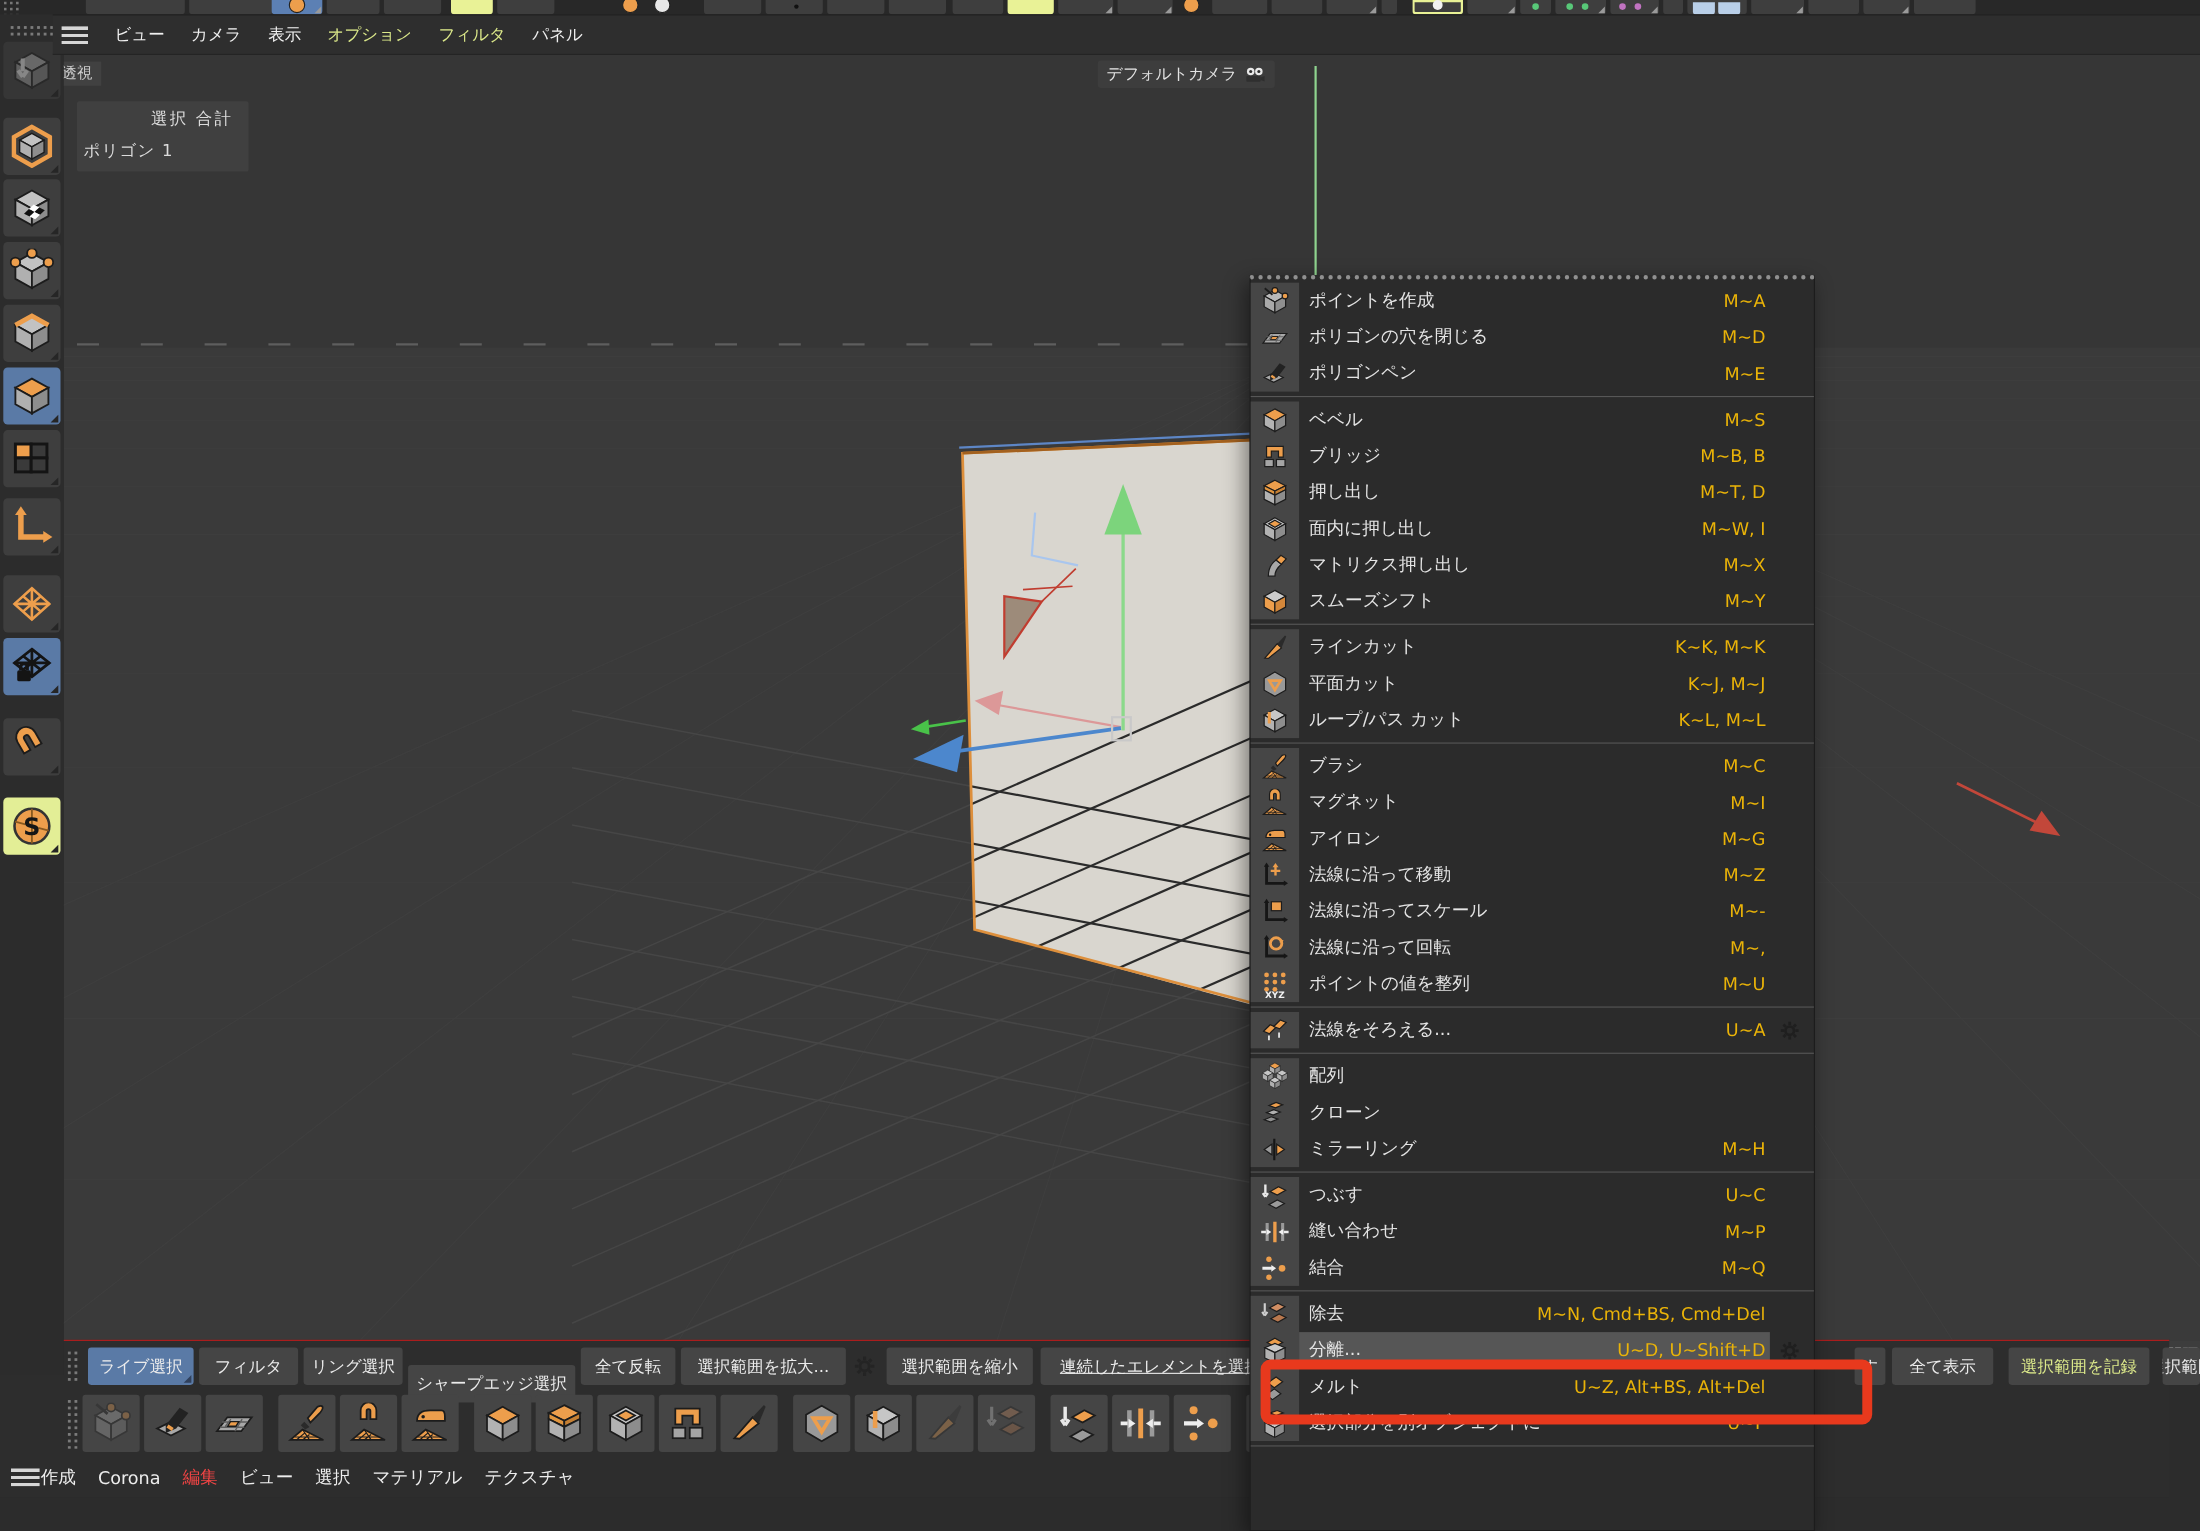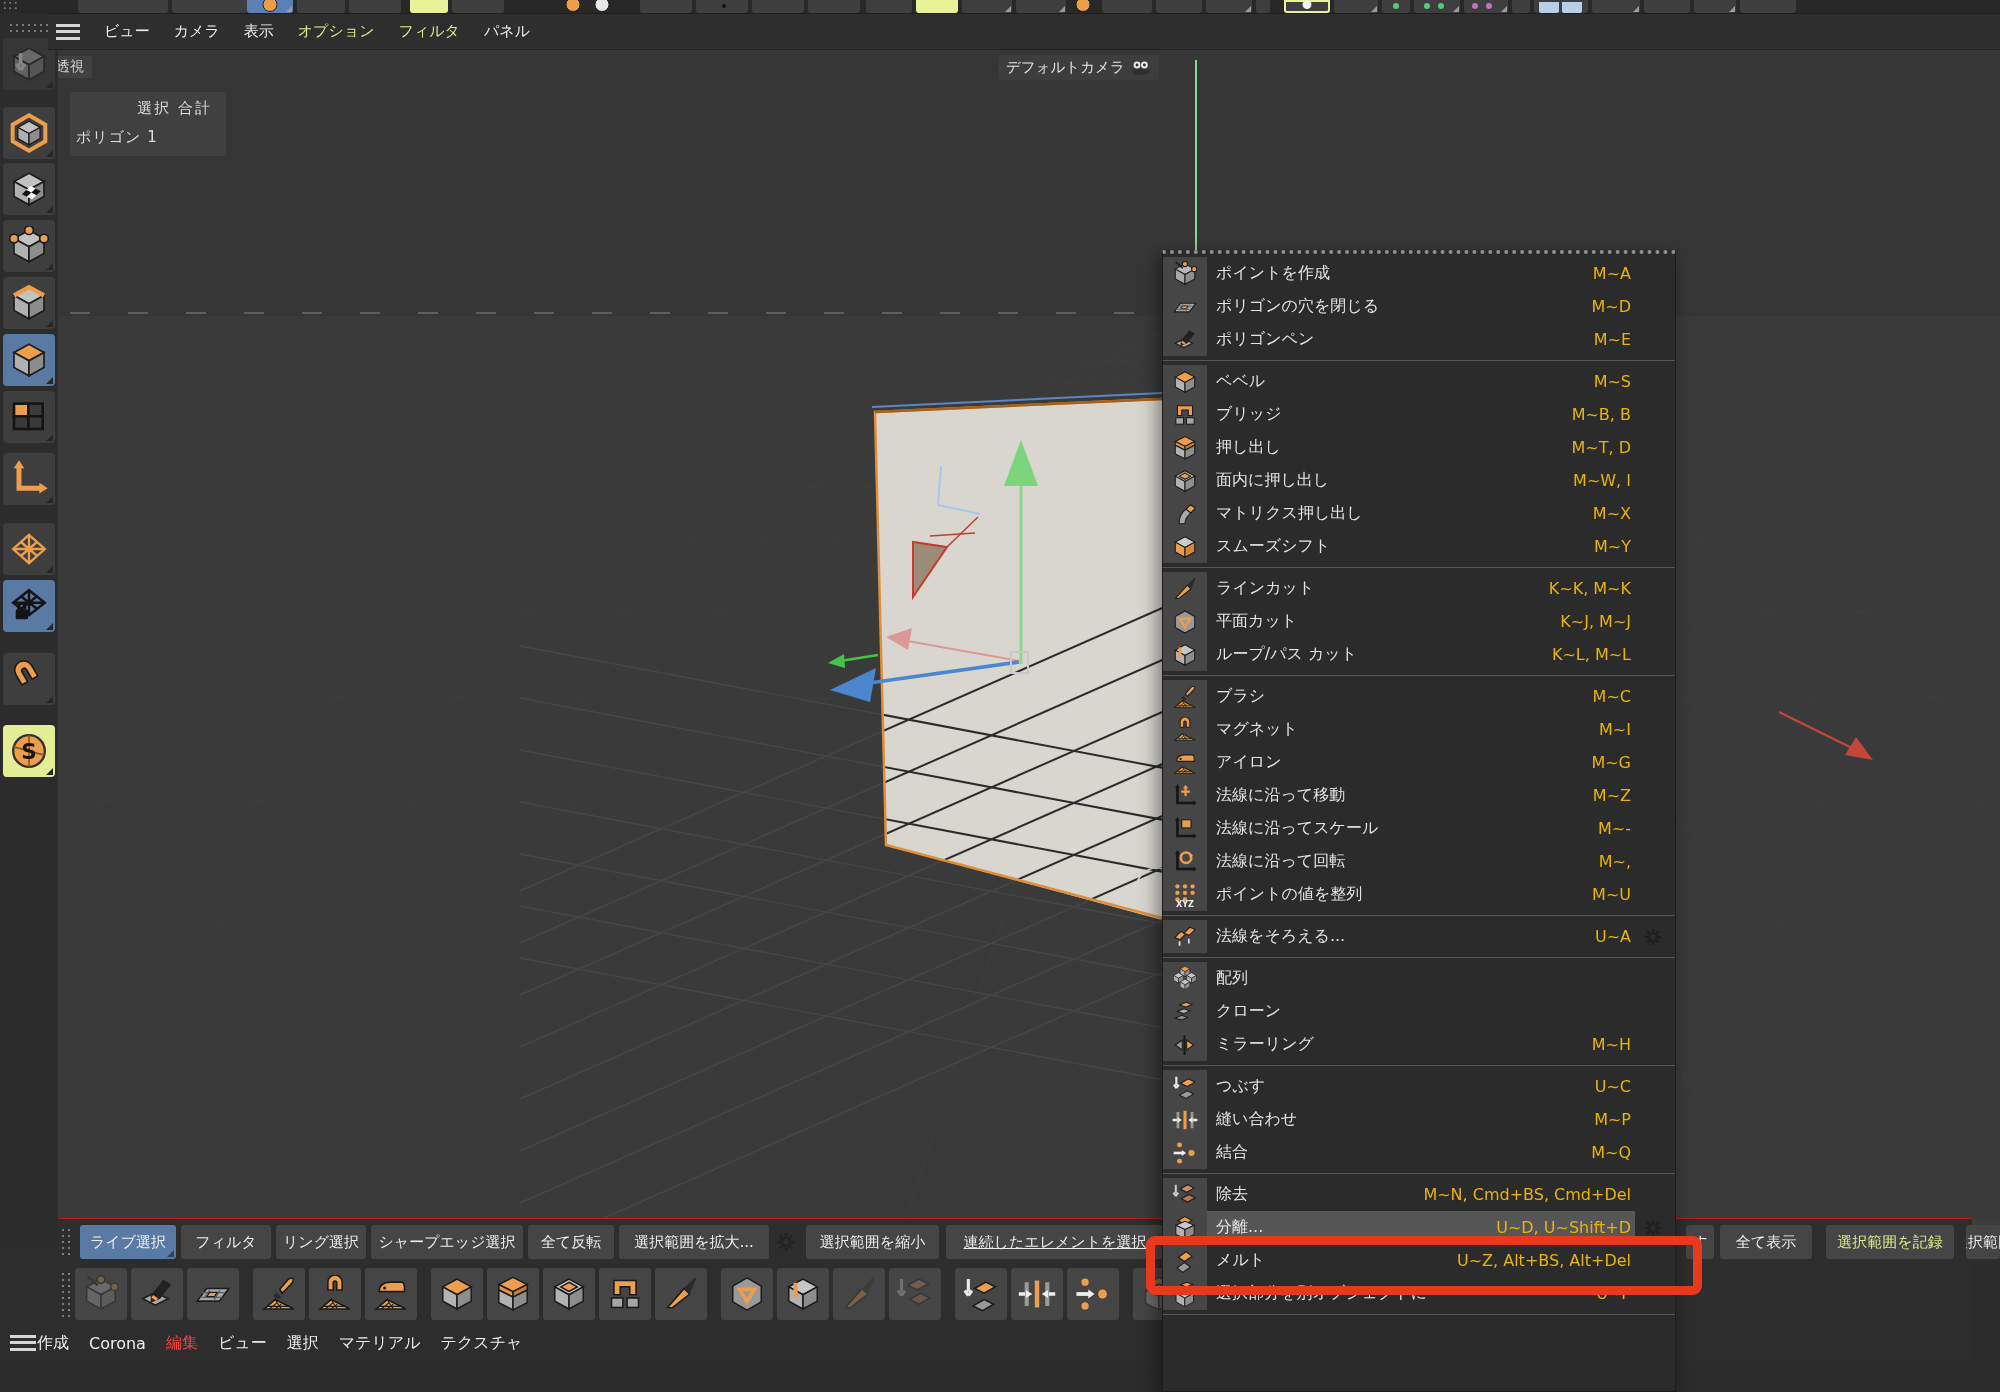--- a/index.html
+++ b/index.html
@@ -27,21 +27,21 @@
   .ltb-btn.sel{background:#5a7aa6}.ltb-btn.acc{background:#e3ee96}.ltb-btn.dim{background:#363636}
   .ltb-btn .tri{position:absolute;right:2px;bottom:2px;width:0;height:0;border-left:7px solid transparent;border-bottom:7px solid #262626}
   
   .view-label{position:absolute;left:48px;top:56px;padding:2px 8px;background:#414141;color:#cfcfcf;font-size:14px;z-index:6}
   .hud{position:absolute;left:70px;top:92px;width:156px;height:64px;background:rgba(78,78,78,.42);border-radius:2px;z-index:6;font-size:15px;color:#dcdcdc}
   .hud .l1{position:absolute;right:14px;top:7px;letter-spacing:2px}
   .hud .l2{position:absolute;left:6px;top:36px;letter-spacing:1px}
   .cam-label{position:absolute;left:998px;top:55px;height:25px;padding:0 8px;background:#3d3d3d;border-radius:3px;display:flex;align-items:center;gap:7px;font-size:14.5px;color:#e3e3e3;z-index:6}
   .grid-label{position:absolute;left:1903px;top:1219px;width:97px;height:26px;background:#3d3d3d;font-size:14.5px;color:#e3e3e3;line-height:26px;padding-left:7px;overflow:hidden;white-space:nowrap;z-index:6}
   
-  #ctx-menu{position:absolute;left:1162px;top:250px;width:514px;height:1142px;background:#2b2b2b;
+  #ctx-menu{position:absolute;left:1136px;top:250px;width:514px;height:1142px;background:#2b2b2b;
      border:1px solid #1c1c1c;border-top:4px dotted #909090;box-shadow:-4px 6px 18px rgba(0,0,0,.45);z-index:20;padding-top:3px;box-sizing:border-box}
   .menu-group{position:relative}
   .menu-group .strip{position:absolute;left:0;top:0;bottom:0;width:44px;background:#464646}
   .menu-sep{height:1px;background:#575757;margin:4px 0}
   .menu-item{position:relative;height:33px;display:flex;align-items:center;font-size:16px;color:#e4e4e4;white-space:nowrap}
   .menu-item .hlband{position:absolute;left:44px;right:40px;top:0;bottom:0;background:#565656}
   .mi-ic{width:44px;flex:none;display:flex;align-items:center;justify-content:center;position:relative;z-index:1}
   .mi-lab{margin-left:9px;position:relative;z-index:1}
   .mi-sc{margin-left:auto;position:relative;z-index:1;color:#eab308}
   .mi-gear{width:44px;flex:none;display:flex;align-items:center;justify-content:center;position:relative;z-index:1}
@@ -397,21 +397,21 @@
 
 <div class="grid-label">グリッド間隔</div>
 
 <div id="bottom-bar">
   <div class="drag-dots" style="left:60px;top:8px;width:12px;height:30px"></div>
   <div class="drag-dots" style="left:60px;top:52px;width:12px;height:46px"></div>
   <div id="sel-row">
       <div class="sel-btn sel" style="left: 80px; width: 96px;">ライブ選択<span class="tri"></span></div>
       <div class="sel-btn" style="left: 181px; width: 90px;">フィルタ</div>
       <div class="sel-btn" style="left: 276px; width: 90px;">リング選択</div>
-      <div class="sel-btn" style="left: 371px; width: 152px;">シャープエッジ選択</div>
+      <div class="sel-btn" style="left: 371px; width: 152px; margin-top: 16px;">シャープエッジ選択</div>
       <div class="sel-btn" style="left: 528px; width: 86px;">全て反転</div>
       <div class="sel-btn" style="left: 619px; width: 150px;">選択範囲を拡大...</div>
       <div class="sel-btn" style="left: 806px; width: 133px;">選択範囲を縮小</div>
       <div class="sel-btn" style="left: 946px; width: 218px; text-decoration: underline;">連続したエレメントを選択</div>
       <div class="sel-btn" style="left: 1686px; width: 28px;">す</div>
       <div class="sel-btn" style="left: 1720px; width: 92px;">全て表示</div>
       <div class="sel-btn accent" style="left: 1826px; width: 128px;">選択範囲を記録</div>
       <div class="sel-btn" style="left: 1966px; width: 34px;">選択範囲</div>
       <div style="position: absolute; left: 774px; top: 11px;"><svg width="24" height="24" viewBox="0 0 24 24">
           <circle cx="12" cy="12" r="4.2" fill="none" stroke="#242424" stroke-width="2.6"></circle>

